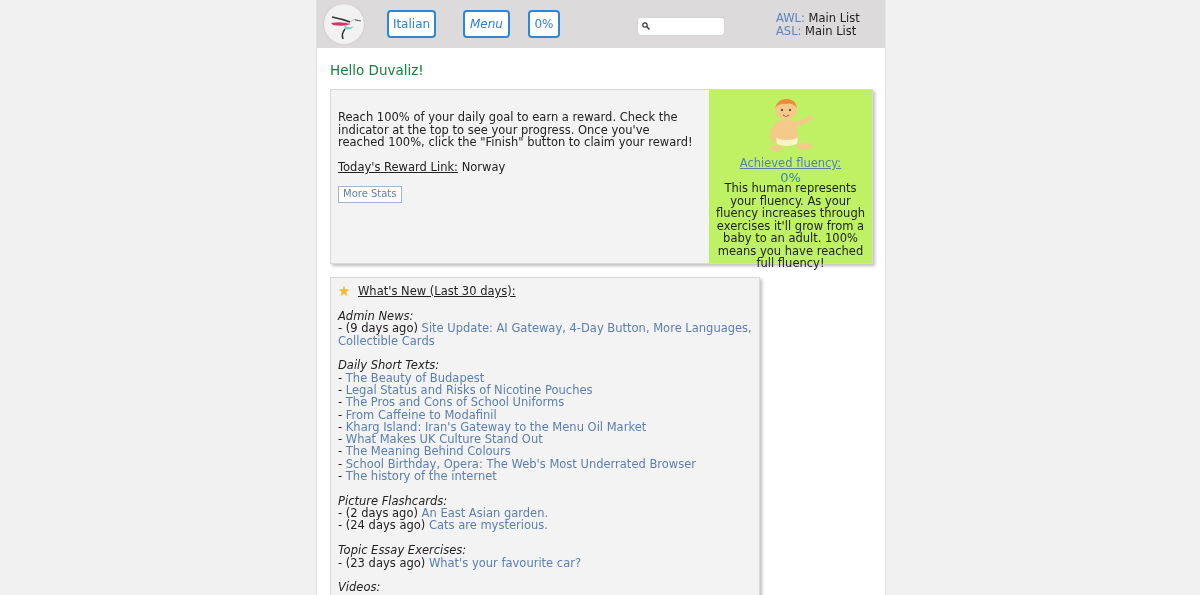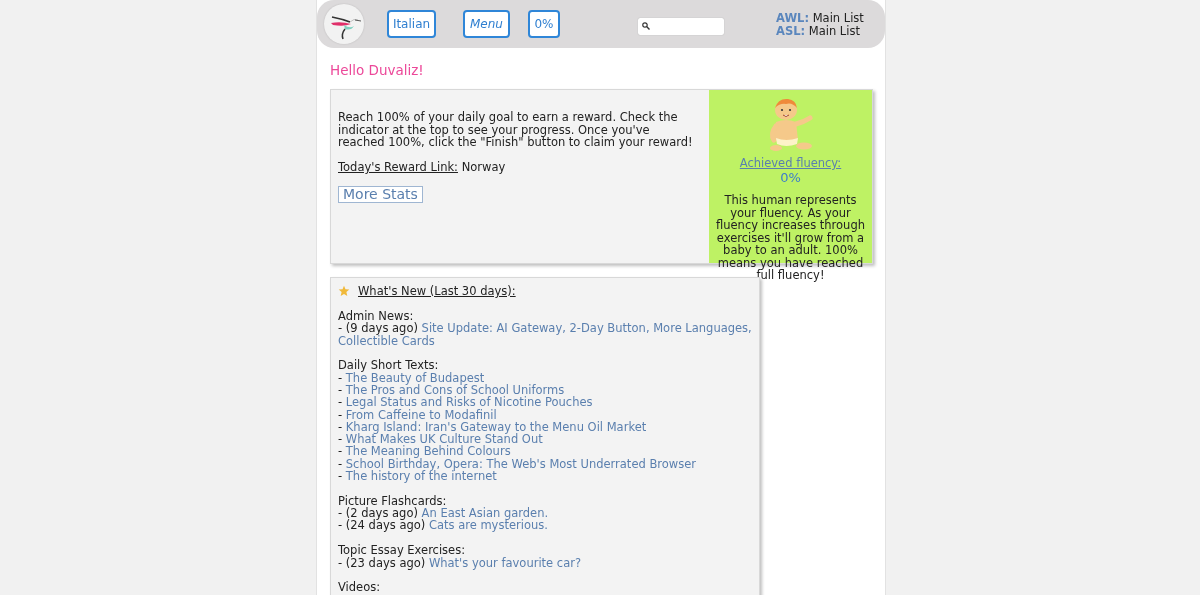--- a/index.html
+++ b/index.html
@@ -11,21 +11,20 @@
   }
   .page {
     position:absolute; left:316px; top:0; width:570px; height:595px;
     background:#ffffff;
     border-left:1px solid #e2e2e2; border-right:1px solid #e2e2e2;
     box-sizing:border-box;
   }
   .topbar {
     position:absolute; left:0; top:0; width:100%; height:48px;
     background:#dcdadb;
-    border-radius:17px;
   }
   .logo {
     position:absolute; left:7px; top:4px; width:40px; height:40px;
     border-radius:50%; background:#f2f2f2; box-shadow:0 0 2px rgba(0,0,0,0.15);
     overflow:hidden;
   }
   .topbtn {
     position:absolute; top:10px; height:28px;
     border:2px solid #2f86d8; border-radius:4px; background:#fff;
     color:#2f7fd0; font-size:12px;
@@ -33,69 +32,69 @@
     box-sizing:border-box; cursor:pointer;
   }
   .search {
     position:absolute; left:321px; top:18px; width:86px; height:17px;
     background:#fff; border-radius:2px; box-shadow:0 0 1px rgba(0,0,0,0.3);
   }
   .search svg { position:absolute; left:4px; top:4px; }
   .lists {
     position:absolute; left:459px; top:12px; font-size:11.5px; line-height:13px;
   }
-  .lists .k { color:#5a86bd;font-weight:bold; }
+  .lists .k { color:#5a86bd; }
   .lists .v { color:#222; }
   .hello {
-    position:absolute; left:13px; top:62px; font-size:13.5px; color:#ec4899;
+    position:absolute; left:13px; top:62px; font-size:13.5px; color:#15803d;
   }
   .reward {
     position:absolute; left:13px; top:89px; width:543px; height:175px;
     background:#f3f3f3; border:1px solid #d8d8d8;
     box-shadow:2px 2px 3px rgba(0,0,0,0.25); box-sizing:border-box;padding-left:30px;
   }
   .reward-left {
     position:absolute; left:7px; top:21px; width:360px;
     font-size:11.5px; line-height:12.5px;
   }
   .reward-left p { margin:0 0 12.5px 0; }
   .u { text-decoration:underline; }
   .morestats {
-    display:inline-block; font-size:14px; color:#5a7fae;
+    display:inline-block; font-size:10px; color:#5a7fae;
     border:1px solid #9fb6d2; background:#fff; padding:1px 4px;
     cursor:pointer;
   }
   .reward-right {
     position:absolute; right:0; top:0; width:163px; height:100%;
     background:#bef264; text-align:center;
   }
   .baby { position:absolute; left:55px; top:6px; width:52px; height:56px; }
   .fluency-link {
     position:absolute; left:0; top:66px; width:100%;
     font-size:11.5px; color:#5a7fae; text-decoration:underline; cursor:pointer;
   }
   .fluency-pct {
     position:absolute; left:0; top:80px; width:100%;
     font-size:13px; color:#3d7fc9;
   }
   .fluency-desc {
-    position:absolute; left:6px; top:104px; width:151px;
+    position:absolute; left:6px; top:92px; width:151px;
     font-size:11.5px; line-height:12.5px; color:#222;
   }
   .news {
     position:absolute; left:13px; top:277px; width:430px; height:330px;
     background:#f3f3f3; border:1px solid #d8d8d8;
     box-shadow:2px 2px 3px rgba(0,0,0,0.25); box-sizing:border-box;
     font-size:11.5px; line-height:12.3px;
   }
   .news-head { position:absolute; left:7px; top:7px; display:flex; align-items:center; }
   .news-head .title { margin-left:8px; text-decoration:underline; }
   .news-body { position:absolute; left:7px; top:32px; width:420px; }
   .sec { margin-bottom:12.5px; }
-  .sec-title { }
+  .sec-title { font-style:italic; }
   .item a { color:#5a7fae; text-decoration:none; cursor:pointer; }
 </style>
 </head>
 <body>
 
 <div class="page">
 
   <div class="topbar">
     <div class="logo">
       <svg width="40" height="40" viewBox="0 0 40 40">
@@ -167,29 +166,29 @@
       <svg width="12" height="12" viewBox="0 0 24 24">
         <path d="M12 1.5 L15 8.6 L22.6 9.2 L16.8 14.2 L18.6 21.8 L12 17.8 L5.4 21.8 L7.2 14.2 L1.4 9.2 L9 8.6 Z" fill="#f0b93a"></path>
       </svg>
       <span class="title">What's New (Last 30 days):</span>
     </div>
 
     <div class="news-body">
       <div class="sec">
         <div class="sec-title">Admin News:</div>
         <div class="item">
-          <span>- (9 days ago) </span><a>Site Update: AI Gateway, 2-Day Button, More Languages, Collectible Cards</a>
+          <span>- (9 days ago) </span><a>Site Update: AI Gateway, 4-Day Button, More Languages, Collectible Cards</a>
         </div>
       </div>
 
       <div class="sec">
         <div class="sec-title">Daily Short Texts:</div>
         <div class="item"><span>- </span><a>The Beauty of Budapest</a></div>
+        <div class="item"><span>- </span><a>Legal Status and Risks of Nicotine Pouches</a></div>
         <div class="item"><span>- </span><a>The Pros and Cons of School Uniforms</a></div>
-        <div class="item"><span>- </span><a>Legal Status and Risks of Nicotine Pouches</a></div>
         <div class="item"><span>- </span><a>From Caffeine to Modafinil</a></div>
         <div class="item"><span>- </span><a>Kharg Island: Iran's Gateway to the Menu Oil Market</a></div>
         <div class="item"><span>- </span><a>What Makes UK Culture Stand Out</a></div>
         <div class="item"><span>- </span><a>The Meaning Behind Colours</a></div>
         <div class="item"><span>- </span><a>School Birthday, Opera: The Web's Most Underrated Browser</a></div>
         <div class="item"><span>- </span><a>The history of the internet</a></div>
       </div>
 
       <div class="sec">
         <div class="sec-title">Picture Flashcards:</div>

